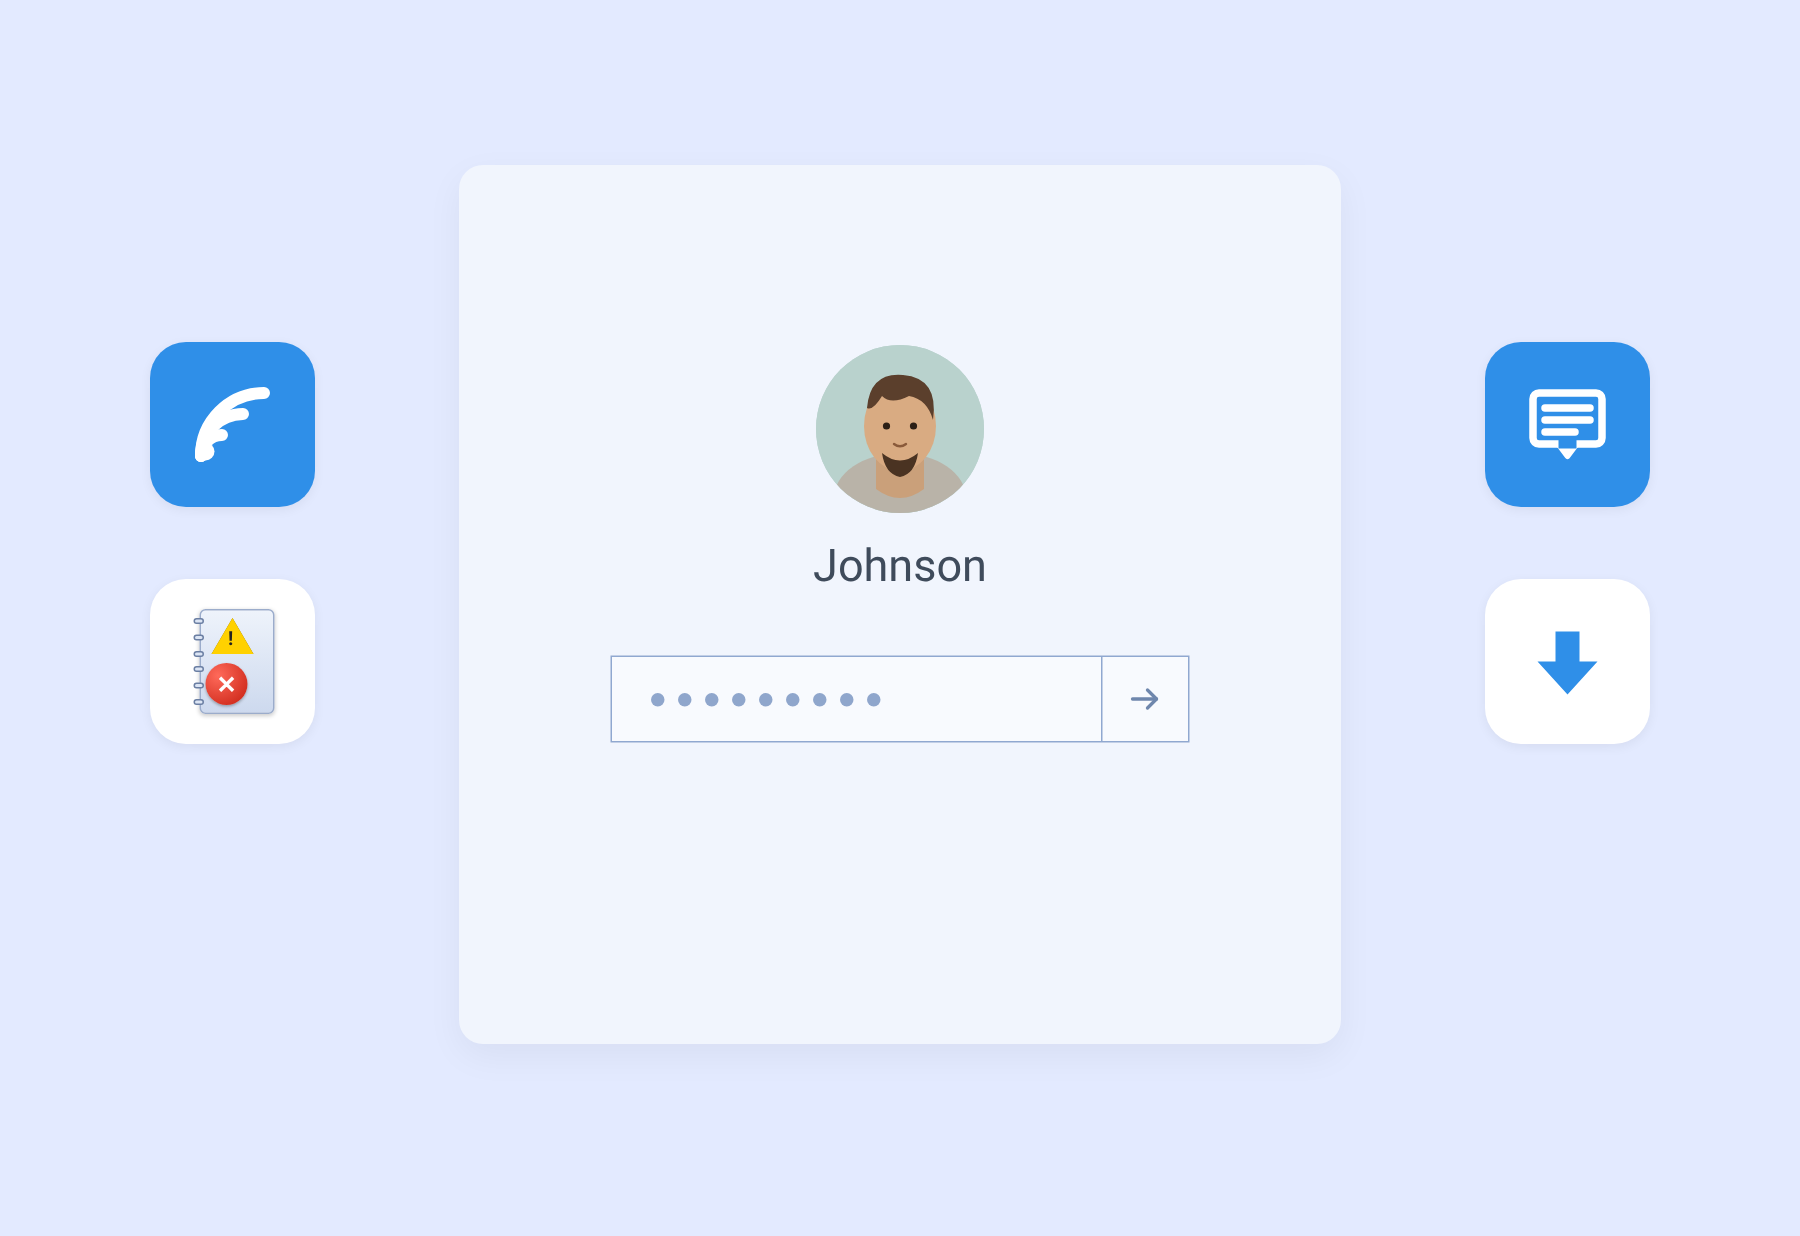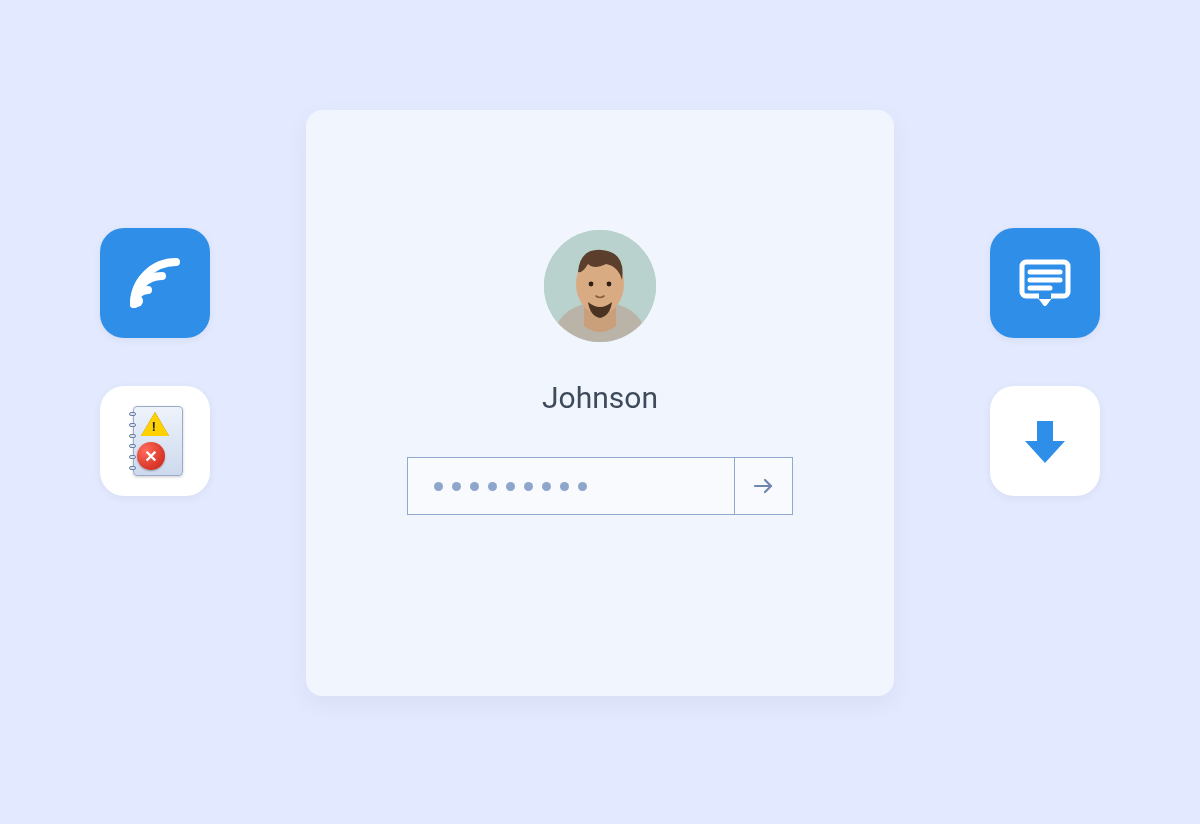--- a/index.html
+++ b/index.html
@@ -54,21 +54,21 @@
     width: 112px;
     height: 112px;
     border-radius: 50%;
     overflow: hidden;
     background: #bcd3d0;
     position: relative;
   }
   .avatar svg { width: 100%; height: 100%; display: block; }
 
   .username {
-    margin-top: 38px;
+    margin-top: 18px;
     font-size: 30px;
     color: #3f4b5b;
     font-weight: 400;
   }
 
   .pw-row {
     margin-top: 42px;
     display: flex;
     width: 386px;
     height: 58px;

